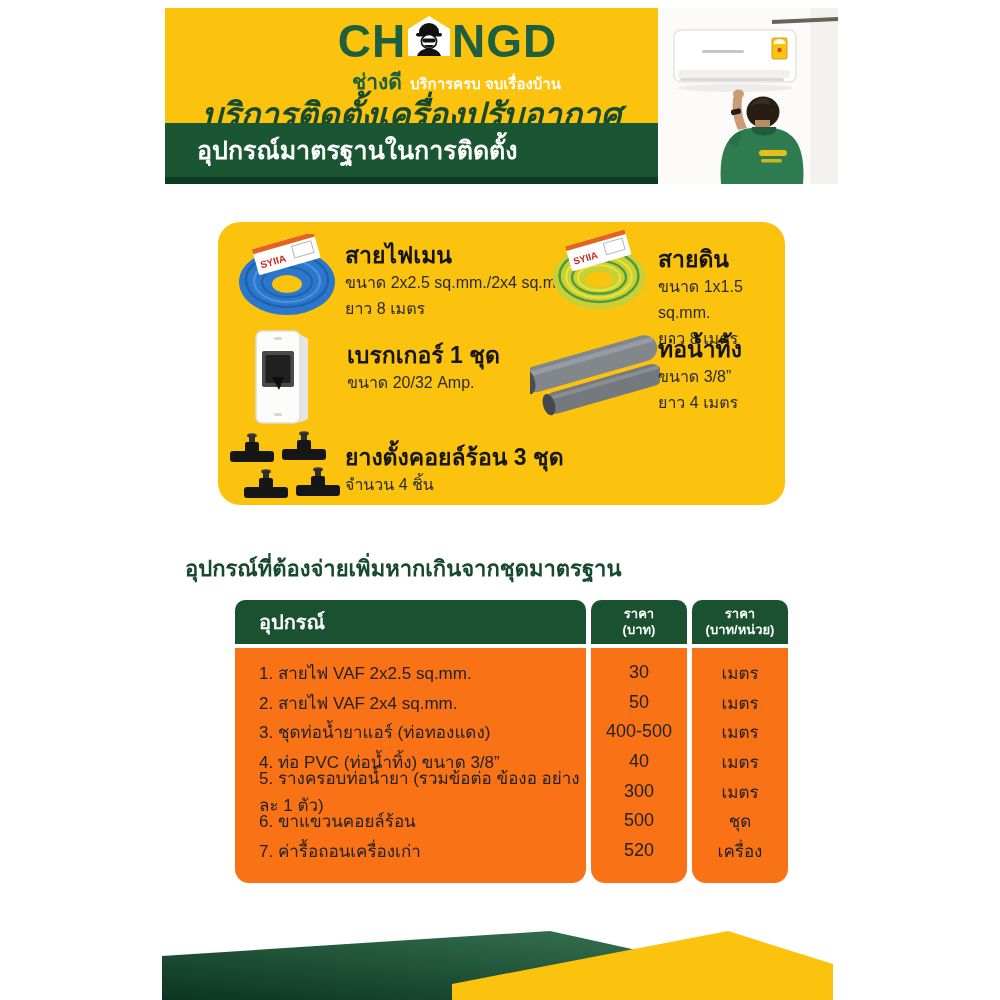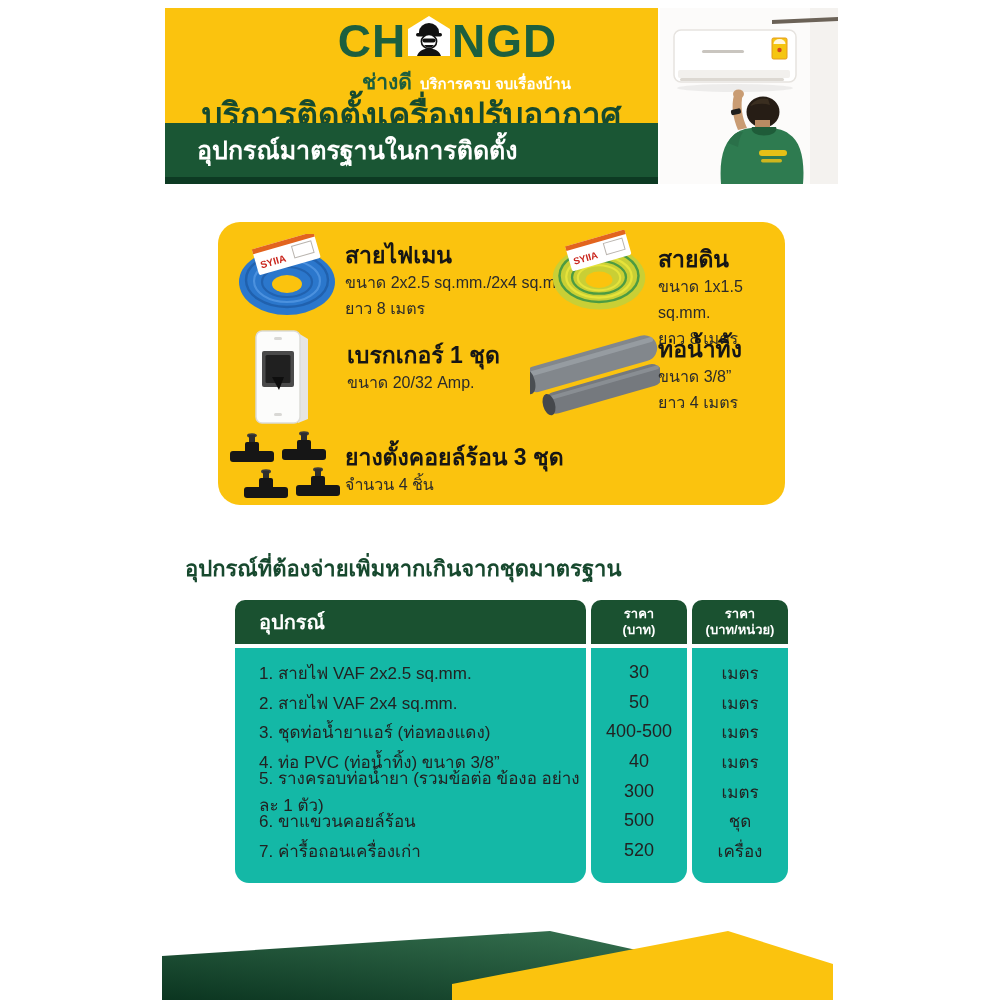--- a/index.html
+++ b/index.html
@@ -4,25 +4,25 @@
 <style>
   html,body{margin:0;padding:0;background:#ffffff;}
   .page{position:relative;width:1000px;height:1000px;background:#ffffff;overflow:hidden;
         font-family:"Liberation Sans",sans-serif;}
 
   
   .header-yellow{position:absolute;left:165px;top:8px;width:493px;height:115px;background:#FBC30E;}
   .logo-row{position:absolute;left:0;top:6px;width:100%;text-align:center;white-space:nowrap;padding-left:36px;}
   .logo-letters{font-size:46px;font-weight:800;color:#1D5F3E;letter-spacing:1px;vertical-align:middle;}
   .logo-house{display:inline-block;vertical-align:middle;margin:0 1px 6px 1px;}
-  .logo-sub{position:absolute;left:16px;top:57px;width:100%;text-align:center;white-space:nowrap;padding-left:39px;}
+  .logo-sub{position:absolute;left:6px;top:57px;width:100%;text-align:center;white-space:nowrap;padding-left:39px;}
   .brand-thai{font-size:21px;font-weight:800;color:#1D5F3E;margin-right:8px;}
   .tagline{font-size:15px;font-weight:700;color:#ffffff;}
   .banner-title{position:absolute;left:0;top:80px;width:100%;text-align:center;
-        font-size:33px;font-weight:800;color:#164A2F;letter-spacing:0px;}
+        font-size:33px;font-weight:800;color:#164A2F;letter-spacing:0px;font-style:italic;}
   .green-bar{position:absolute;left:165px;top:123px;width:493px;height:54px;background:#1A5634;
         border-bottom:7px solid #0D3A23;display:flex;align-items:center;}
   .green-bar-text{color:#ffffff;font-size:25px;font-weight:800;padding-left:32px;}
   .photo-wrap{position:absolute;left:660px;top:8px;width:178px;height:176px;}
 
   
   .kit-card{position:absolute;left:218px;top:222px;width:567px;height:283px;background:#FBC30E;border-radius:22px;}
   .kit-img{position:absolute;}
   .kit-text{position:absolute;}
   .kit-name{font-size:23px;font-weight:800;color:#161616;line-height:30px;}
@@ -31,21 +31,21 @@
   
   .extra-heading{position:absolute;left:185px;top:551px;font-size:22px;font-weight:800;color:#17492E;}
 
   .table{position:absolute;left:235px;top:600px;width:553px;}
   .thead{display:grid;grid-template-columns:351px 96px 96px;column-gap:5px;}
   .hcell{background:#1A5130;color:#ffffff;height:44px;border-radius:10px 10px 0 0;}
   .hcell.c1{display:flex;align-items:center;padding-left:24px;font-size:20px;font-weight:800;box-sizing:border-box;}
   .hcell.c2,.hcell.c3{display:flex;flex-direction:column;align-items:center;justify-content:center;
         font-size:13px;font-weight:700;line-height:16px;}
   .tbody{display:grid;grid-template-columns:351px 96px 96px;column-gap:5px;margin-top:4px;}
-  .tcol{background:#14b8a6;border-radius:0 0 14px 14px;padding:10px 0 18px 0;}
+  .tcol{background:#f97316;border-radius:0 0 14px 14px;padding:10px 0 18px 0;}
   .tcell{height:29.6px;display:flex;align-items:center;font-size:17px;color:#222222;}
   .tcell.item{padding-left:24px;}
   .tcell.num{justify-content:center;font-size:18px;}
   .tcell.unit{justify-content:center;font-size:17px;}
 
   
   .footer-svg{position:absolute;left:0;top:0;pointer-events:none;}
 </style>
 </head>
 <body>

